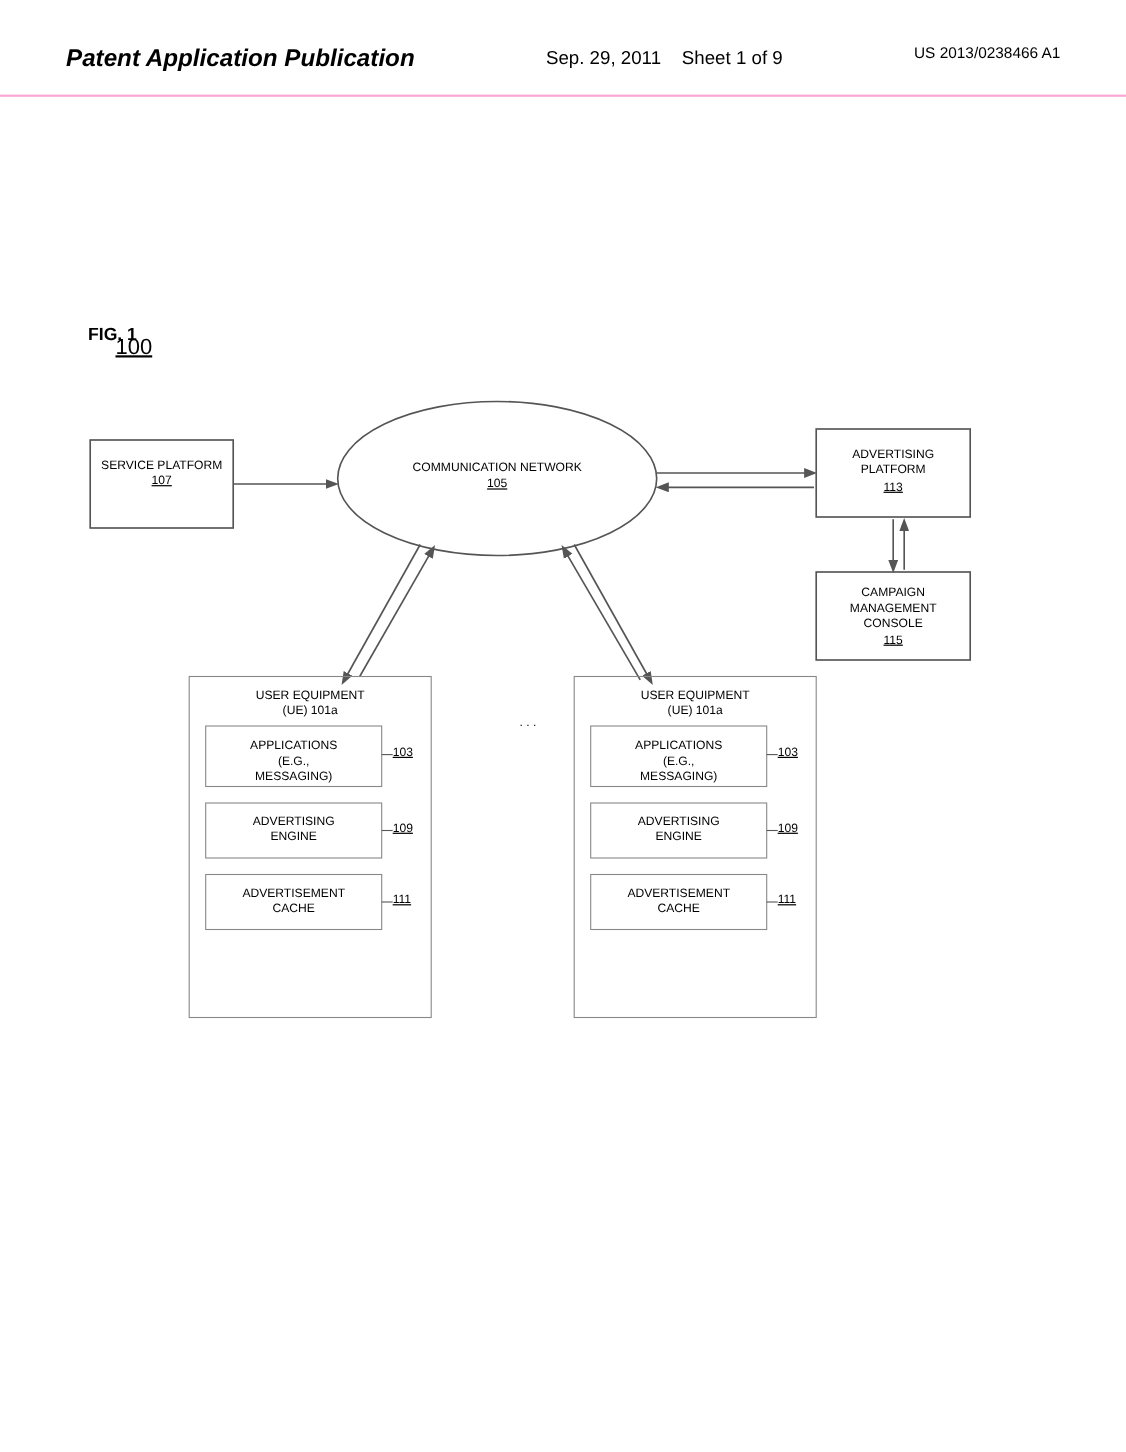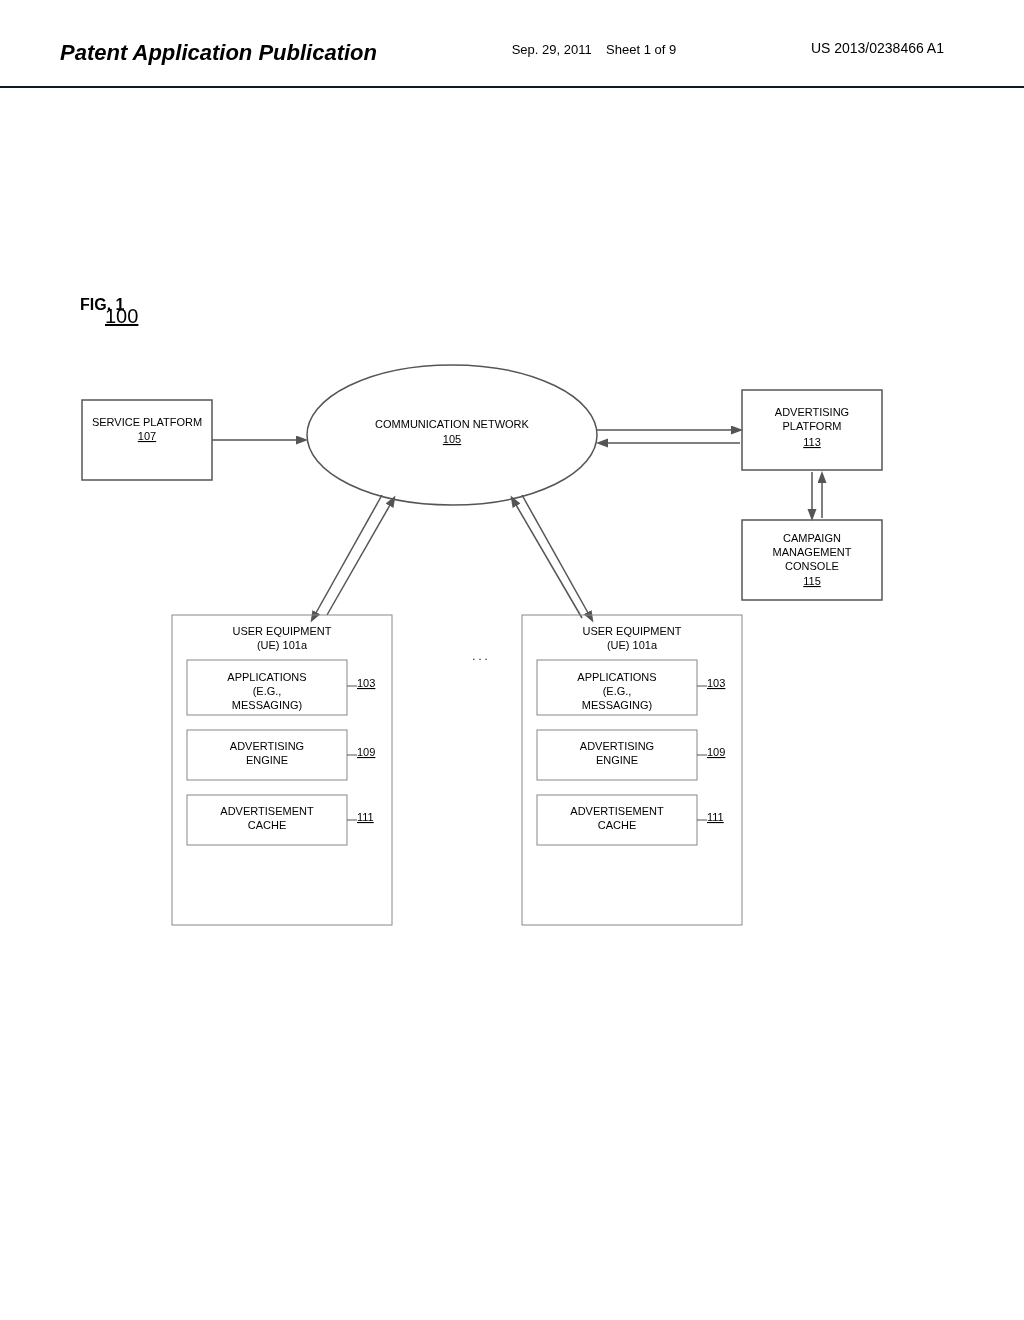--- a/index.html
+++ b/index.html
@@ -16,32 +16,32 @@
       width: 1024px;
       height: 1320px;
       background: #fff;
       position: relative;
     }
 
     .header {
       display: flex;
       justify-content: space-between;
       align-items: flex-start;
-      padding: 40px 80px 20px 60px;
-      border-bottom: 2px solid #0f172a;
+      padding: 40px 60px 20px 60px;
+      border-bottom: 2px solid #f9a8d4;
     }
 
     .header-left {
       font-size: 22px;
       font-weight: bold;
       font-style: italic;
     }
 
     .header-center {
-      font-size: 13px;
+      font-size: 17px;
       text-align: center;
       line-height: 1.5;
     }
 
     .header-right {
       font-size: 14px;
       text-align: right;
     }
 
     .diagram-area {

